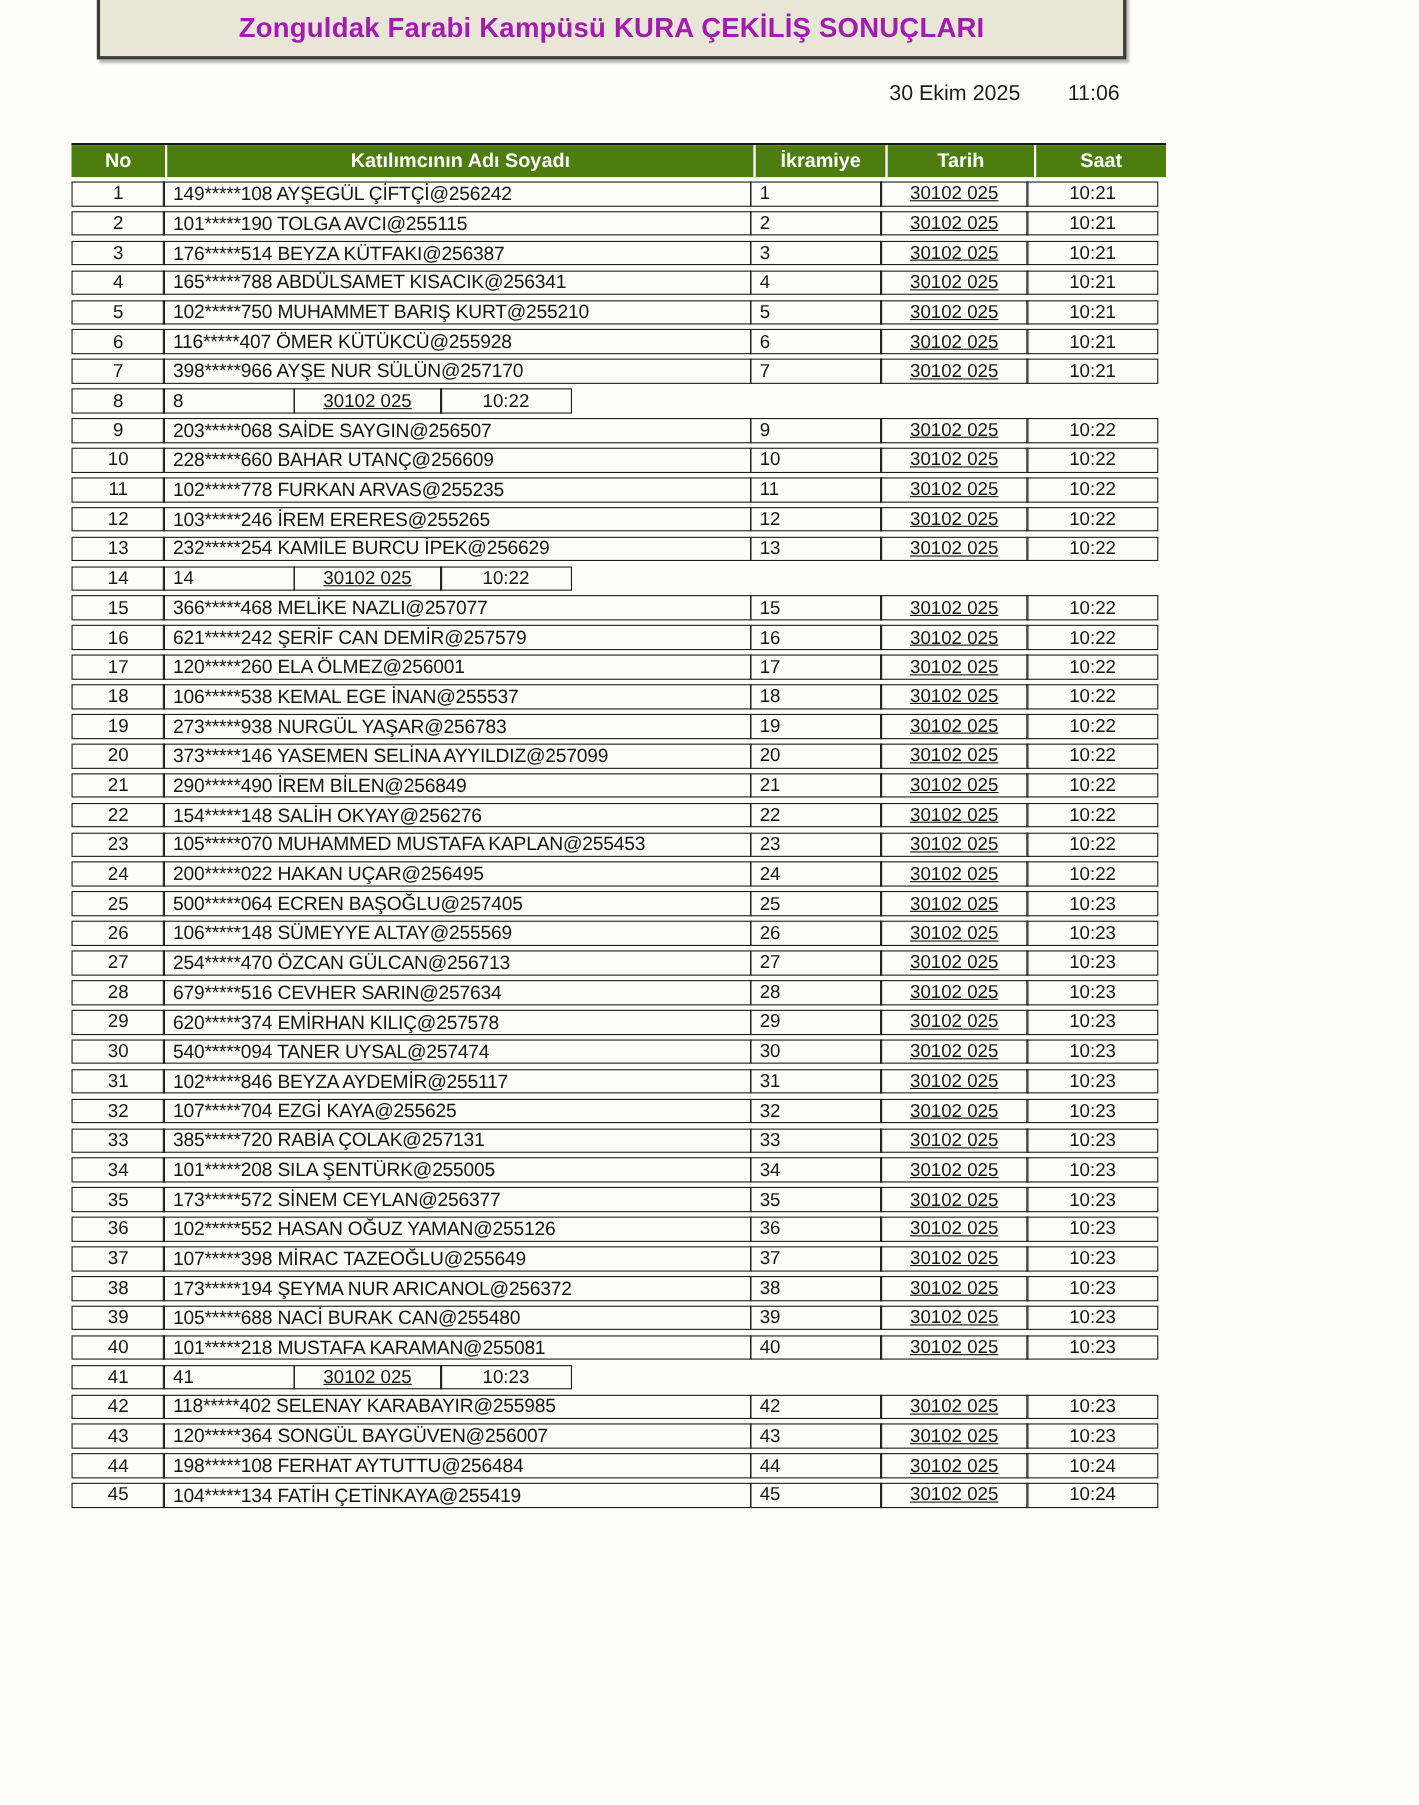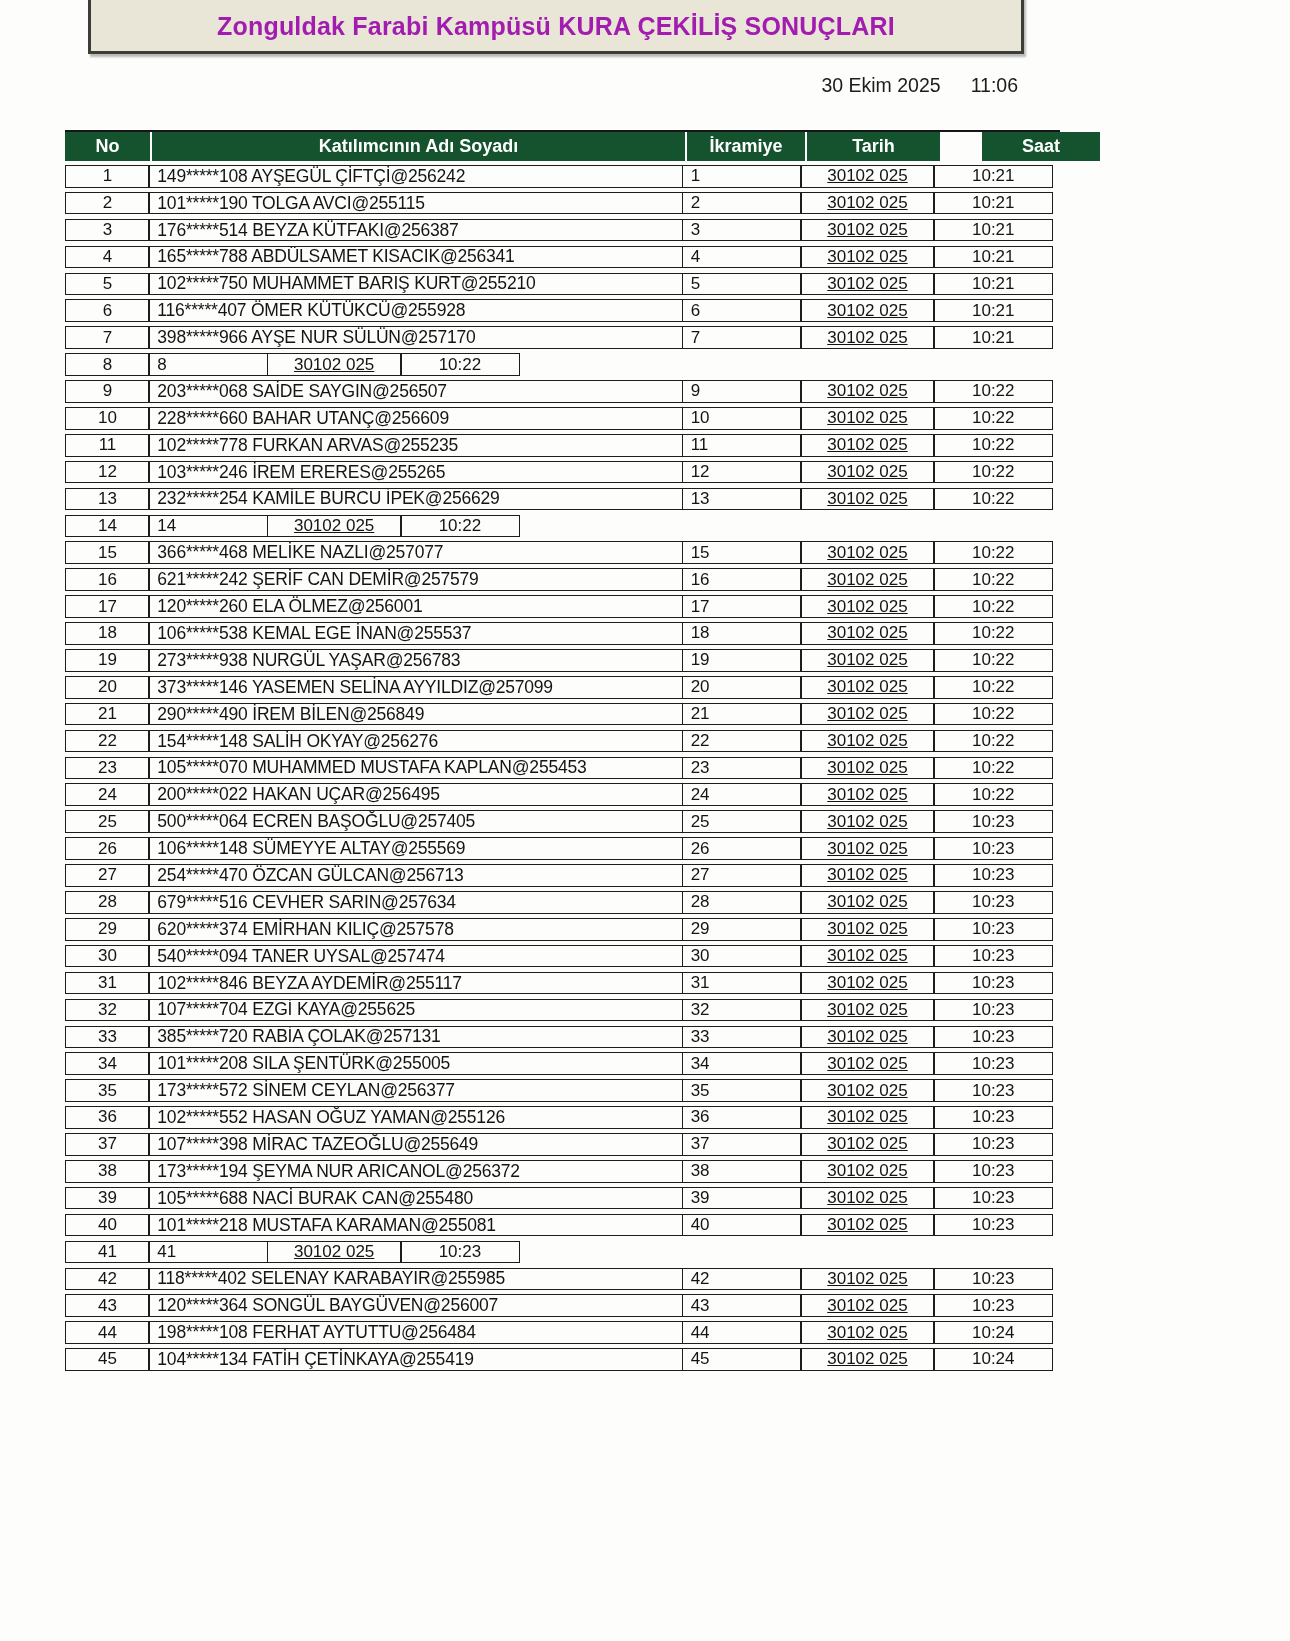--- a/index.html
+++ b/index.html
@@ -31,50 +31,50 @@
     white-space: nowrap;
   }
 
   .date-line {
     position: absolute;
     top: 74px;
     right: 272px;
     font-size: 19.5px;
     color: #1c1c1c;
     display: flex;
-    gap: 30px;
+    gap: 43px;
   }
 
   .results-table {
     position: absolute;
     left: 65px; top: 130px;
     width: 995px;
   }
 
   .thead {
     display: flex;
     height: 31px;
     border-top: 2px solid #161616;
     box-sizing: border-box;
   }
   .hcell {
-    background: #14532d;
+    background: #4d7c0f;
     color: #ffffff;
     font-weight: bold;
     font-size: 18px;
     display: flex; align-items: center; justify-content: center;
     box-sizing: border-box;
     white-space: nowrap;
   }
   .hcell + .hcell { border-left: 2.5px solid #fefefe; }
   .w-no    { flex: 0 0 85px; }
   .w-name  { flex: 0 0 535px; }
   .w-prize { flex: 0 0 120px; }
   .w-date  { flex: 0 0 135px; }
-  .w-time  { flex: 0 0 120px; margin-left: 40px; }
+  .w-time  { flex: 0 0 120px; }
 
   .tbody { margin-top: 4px; }
   .trow {
     display: flex;
     height: 22.6px;
     margin-bottom: 4.3px;
   }
   .tcell {
     border: 1.7px solid #1d1d1d;
     box-sizing: border-box;

